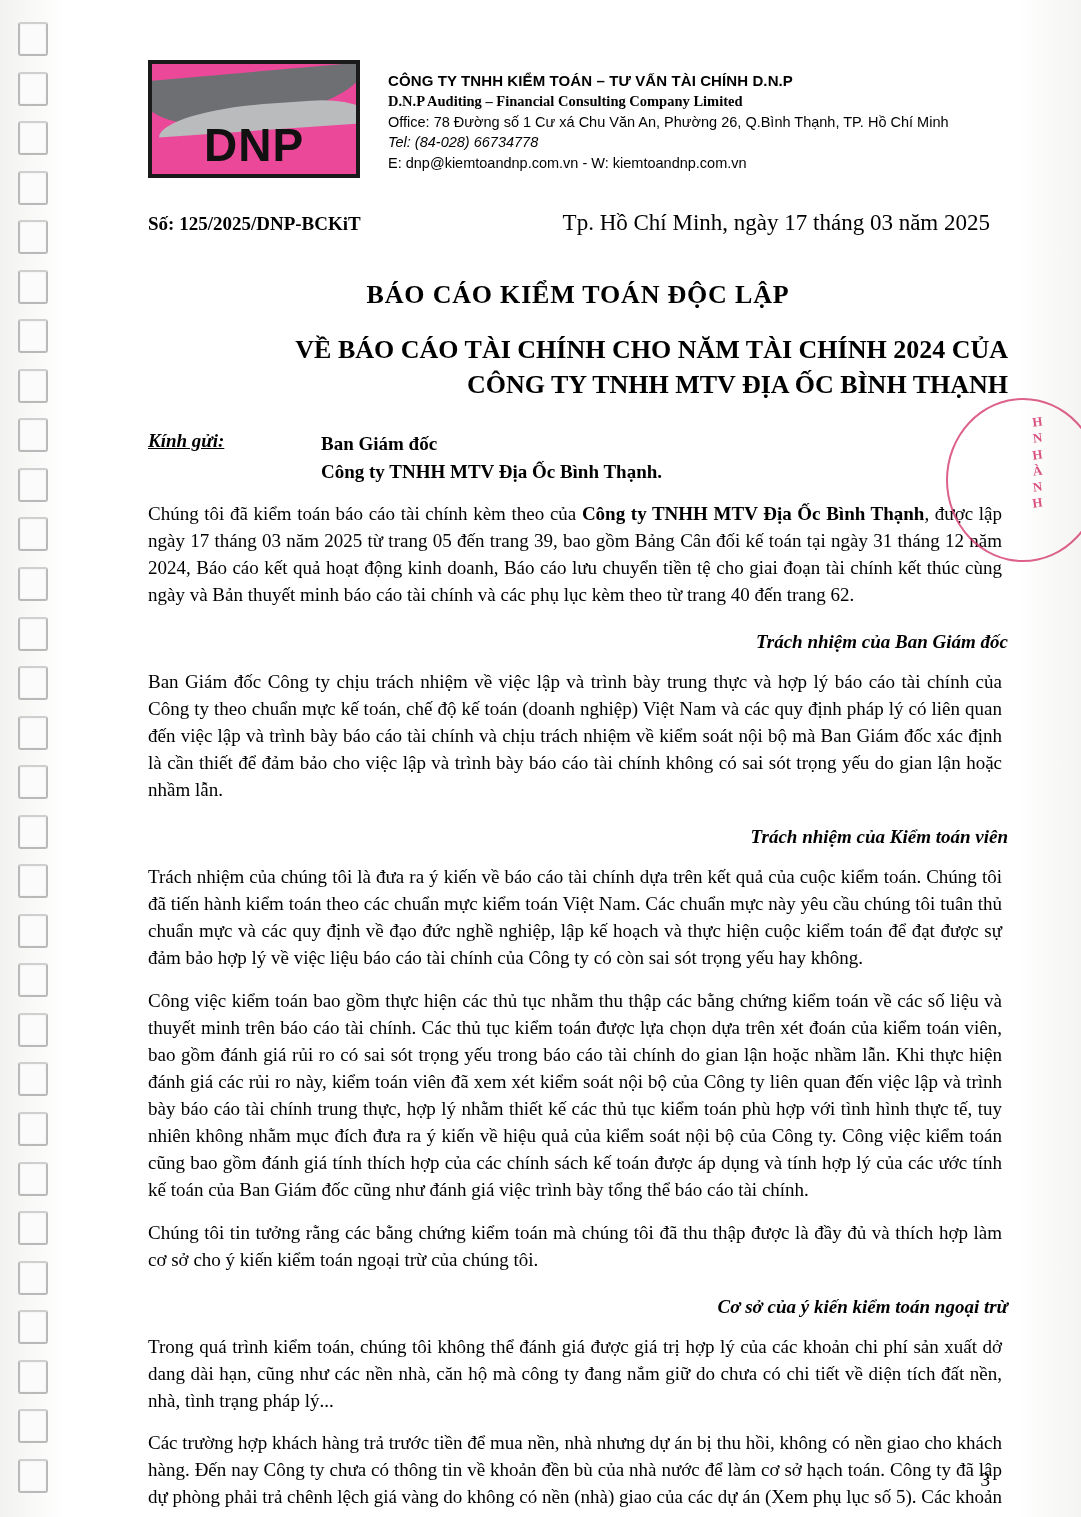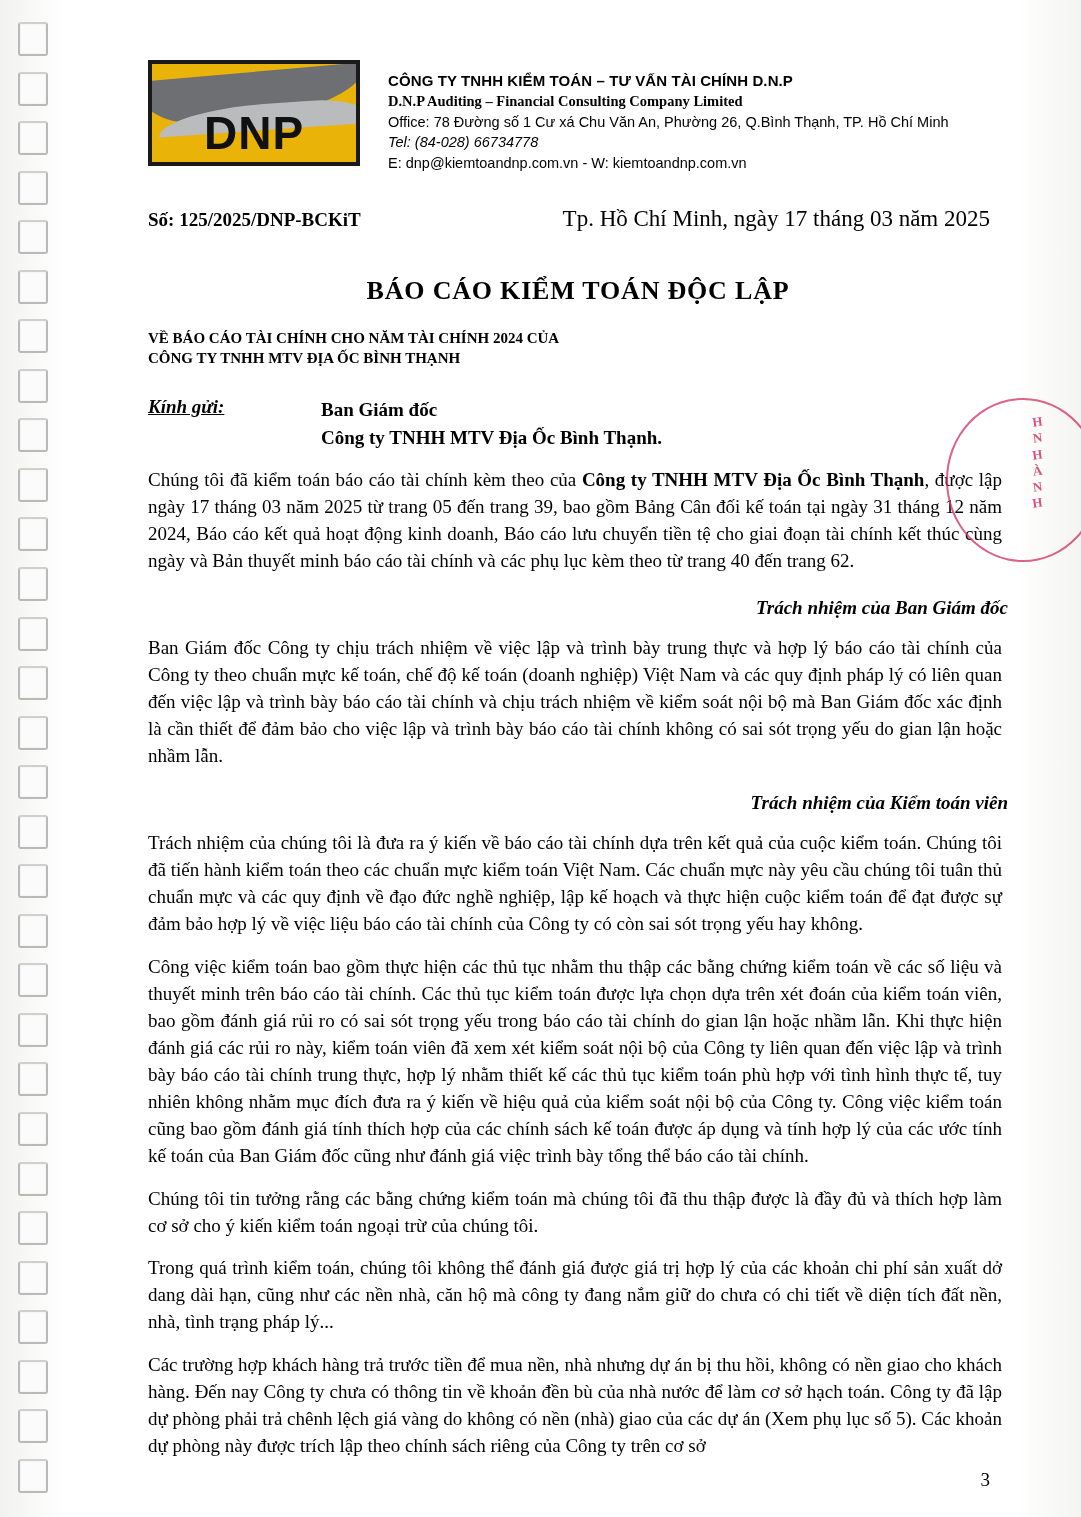--- a/index.html
+++ b/index.html
@@ -54,26 +54,26 @@
     height: 1517px;
   }
   
   .letterhead {
     display: flex;
     align-items: flex-start;
     padding-top: 60px;
   }
   .logo-box {
     width: 212px;
-    height: 106px;
+    height: 118px;
     border: 4px solid #1a1a1a;
     box-sizing: border-box;
     position: relative;
     overflow: hidden;
-    background: #eab308;
+    background: #ec4899;
     margin-right: 28px;
     flex: none;
   }
   .logo-swoosh-1 {
     position: absolute;
     left: -14px;
     top: 8px;
     width: 230px;
     height: 46px;
     background: #6d6f72;
@@ -141,23 +141,23 @@
 
   
   .title-main {
     text-align: center;
     font-weight: bold;
     font-size: 26px;
     letter-spacing: .8px;
     margin-top: 44px;
   }
   .title-sub {
-    text-align: left;
-    font-weight: bold;
-    font-size: 15px;
+    text-align: right;
+    font-weight: bold;
+    font-size: 26px;
     line-height: 1.35;
     margin-top: 22px;
   }
 
   
   .addressee {
     display: flex;
     margin-top: 28px;
     gap: 45px;
   }
@@ -312,20 +312,21 @@
     <p class="body"><span>Chúng tôi đã kiểm toán báo cáo tài chính kèm theo của </span><span class="b">Công ty TNHH MTV Địa Ốc Bình Thạnh</span><span>, được lập ngày 17 tháng 03 năm 2025 từ trang 05 đến trang 39, bao gồm Bảng Cân đối kế toán tại ngày 31 tháng 12 năm 2024, Báo cáo kết quả hoạt động kinh doanh, Báo cáo lưu chuyển tiền tệ cho giai đoạn tài chính kết thúc cùng ngày và Bản thuyết minh báo cáo tài chính và các phụ lục kèm theo từ trang 40 đến trang 62.</span></p>
 
     <p class="h-italic">Trách nhiệm của Ban Giám đốc</p>
     <p class="body">Ban Giám đốc Công ty chịu trách nhiệm về việc lập và trình bày trung thực và hợp lý báo cáo tài chính của Công ty theo chuẩn mực kế toán, chế độ kế toán (doanh nghiệp) Việt Nam và các quy định pháp lý có liên quan đến việc lập và trình bày báo cáo tài chính và chịu trách nhiệm về kiểm soát nội bộ mà Ban Giám đốc xác định là cần thiết để đảm bảo cho việc lập và trình bày báo cáo tài chính không có sai sót trọng yếu do gian lận hoặc nhầm lẫn.</p>
 
     <p class="h-italic">Trách nhiệm của Kiểm toán viên</p>
     <p class="body">Trách nhiệm của chúng tôi là đưa ra ý kiến về báo cáo tài chính dựa trên kết quả của cuộc kiểm toán. Chúng tôi đã tiến hành kiểm toán theo các chuẩn mực kiểm toán Việt Nam. Các chuẩn mực này yêu cầu chúng tôi tuân thủ chuẩn mực và các quy định về đạo đức nghề nghiệp, lập kế hoạch và thực hiện cuộc kiểm toán để đạt được sự đảm bảo hợp lý về việc liệu báo cáo tài chính của Công ty có còn sai sót trọng yếu hay không.</p>
     <p class="body">Công việc kiểm toán bao gồm thực hiện các thủ tục nhằm thu thập các bằng chứng kiểm toán về các số liệu và thuyết minh trên báo cáo tài chính. Các thủ tục kiểm toán được lựa chọn dựa trên xét đoán của kiểm toán viên, bao gồm đánh giá rủi ro có sai sót trọng yếu trong báo cáo tài chính do gian lận hoặc nhầm lẫn. Khi thực hiện đánh giá các rủi ro này, kiểm toán viên đã xem xét kiểm soát nội bộ của Công ty liên quan đến việc lập và trình bày báo cáo tài chính trung thực, hợp lý nhằm thiết kế các thủ tục kiểm toán phù hợp với tình hình thực tế, tuy nhiên không nhằm mục đích đưa ra ý kiến về hiệu quả của kiểm soát nội bộ của Công ty. Công việc kiểm toán cũng bao gồm đánh giá tính thích hợp của các chính sách kế toán được áp dụng và tính hợp lý của các ước tính kế toán của Ban Giám đốc cũng như đánh giá việc trình bày tổng thể báo cáo tài chính.</p>
     <p class="body">Chúng tôi tin tưởng rằng các bằng chứng kiểm toán mà chúng tôi đã thu thập được là đầy đủ và thích hợp làm cơ sở cho ý kiến kiểm toán ngoại trừ của chúng tôi.</p>
 
+    <p class="h-italic">Cơ sở của ý kiến kiểm toán ngoại trừ</p>
     <p class="body">Trong quá trình kiểm toán, chúng tôi không thể đánh giá được giá trị hợp lý của các khoản chi phí sản xuất dở dang dài hạn, cũng như các nền nhà, căn hộ mà công ty đang nắm giữ do chưa có chi tiết về diện tích đất nền, nhà, tình trạng pháp lý...</p>
     <p class="body">Các trường hợp khách hàng trả trước tiền để mua nền, nhà nhưng dự án bị thu hồi, không có nền giao cho khách hàng. Đến nay Công ty chưa có thông tin về khoản đền bù của nhà nước để làm cơ sở hạch toán. Công ty đã lập dự phòng phải trả chênh lệch giá vàng do không có nền (nhà) giao của các dự án (Xem phụ lục số 5). Các khoản dự phòng này được trích lập theo chính sách riêng của Công ty trên cơ sở</p>
 
     <div class="stamp">
       <div class="arc"></div>
       <div class="letters">
         <span>H</span>
         <span>N</span>
         <span>H</span>
         <span>À</span>

